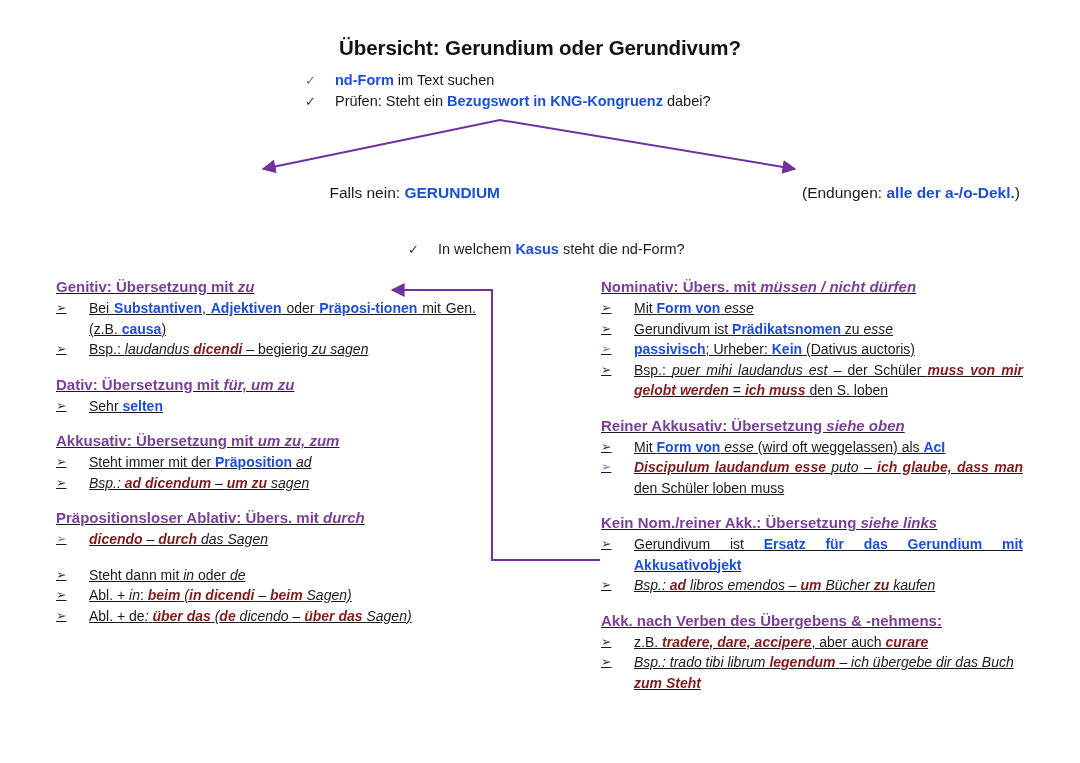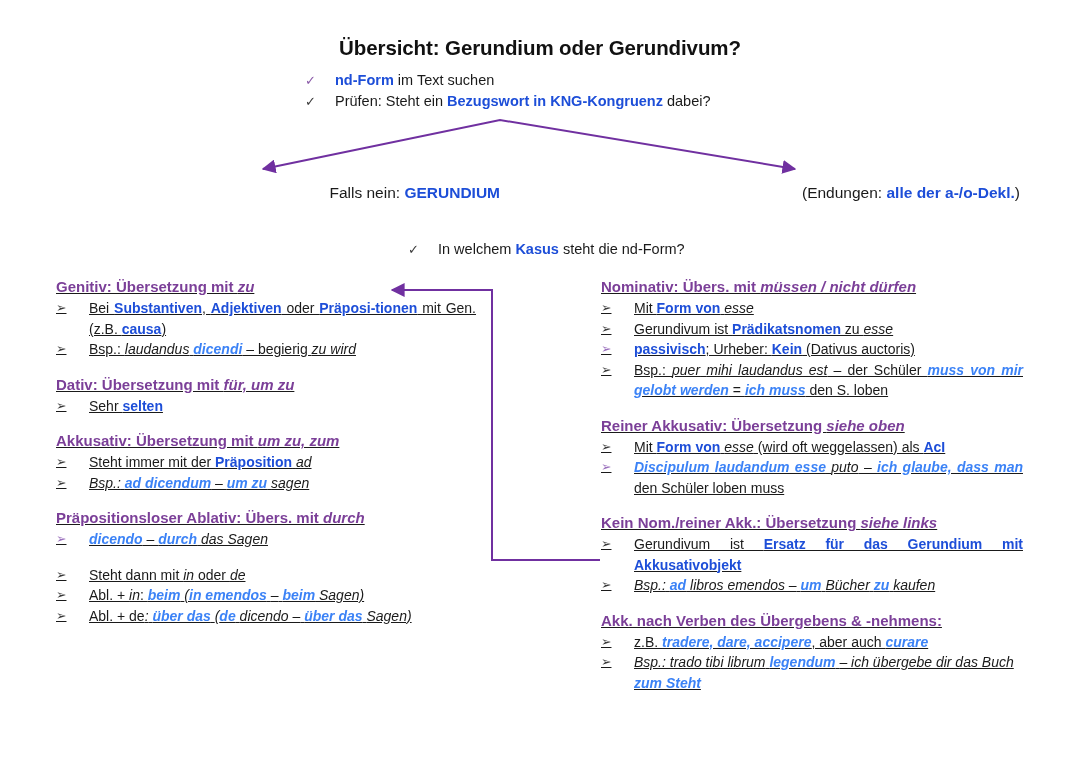--- a/index.html
+++ b/index.html
@@ -61,21 +61,21 @@
   .bullet .mk{
     flex:0 0 33px;width:33px;font-size:12.5px;line-height:20.5px;
     color:#3a3a3a;font-family:"DejaVu Sans",sans-serif;
   }
   .bullet .mk.lilac{color:#9a6fbd;}
   .bullet .bt{flex:1;}
   .bullet.just .bt{text-align:justify;text-justify:inter-word;}
 
   
   .p{color:#1d4ed8;font-weight:bold;}        
-  .pi{color:#3b82f6;font-weight:bold;font-style:italic;} 
+  .pi{color:#7f1d1d;font-weight:bold;font-style:italic;} 
   .i{font-style:italic;}
 
   
   .allital{font-style:italic;}
 </style>
 </head>
 <body>
 
 <div class="page">
 
@@ -123,21 +123,21 @@
 
   <div class="col col-left">
       <div class="block">
         <div class="bhead">Genitiv: Übersetzung mit <span class="i">zu</span></div>
         <div class="bullet just">
           <span class="mk">➢</span>
           <span class="bt">Bei <span class="p">Substantiven</span>, <span class="p">Adjektiven</span> oder <span class="p">Präposi-tionen</span> mit Gen. (z.B. <span class="p">causa</span>)</span>
         </div>
         <div class="bullet">
           <span class="mk">➢</span>
-          <span class="bt">Bsp.: <span class="i">laudandus</span> <span class="pi">dicendi</span> – begierig <span class="i">zu wird</span></span>
+          <span class="bt">Bsp.: <span class="i">laudandus</span> <span class="pi">dicendi</span> – begierig <span class="i">zu sagen</span></span>
         </div>
       </div>
       <div class="block">
         <div class="bhead">Dativ: Übersetzung mit <span class="i">für, um zu</span></div>
         <div class="bullet">
           <span class="mk">➢</span>
           <span class="bt">Sehr <span class="p">selten</span></span>
         </div>
       </div>
       <div class="block">
@@ -158,21 +158,21 @@
           <span class="bt"><span class="pi">dicendo</span> – <span class="pi">durch</span> <span class="i">das Sagen</span></span>
         </div>
       </div>
       <div class="block">
         <div class="bullet">
           <span class="mk">➢</span>
           <span class="bt">Steht dann mit <span class="i">in</span> oder <span class="i">de</span></span>
         </div>
         <div class="bullet">
           <span class="mk">➢</span>
-          <span class="bt">Abl. + <span class="i">in</span>: <span class="pi">beim</span> <span class="i">(</span><span class="pi">in emendos</span> <span class="i">–</span> <span class="pi">beim</span> <span class="i">Sagen)</span></span>
+          <span class="bt">Abl. + <span class="i">in</span>: <span class="pi">beim</span> <span class="i">(</span><span class="pi">in dicendi</span> <span class="i">–</span> <span class="pi">beim</span> <span class="i">Sagen)</span></span>
         </div>
         <div class="bullet">
           <span class="mk">➢</span>
           <span class="bt">Abl. + de<span class="i">:</span> <span class="pi">über das</span> <span class="i">(</span><span class="pi">de</span> <span class="i">dicendo –</span> <span class="pi">über das</span> <span class="i">Sagen)</span></span>
         </div>
       </div>
     </div>
 
   <div class="col col-right">
       <div class="block">

